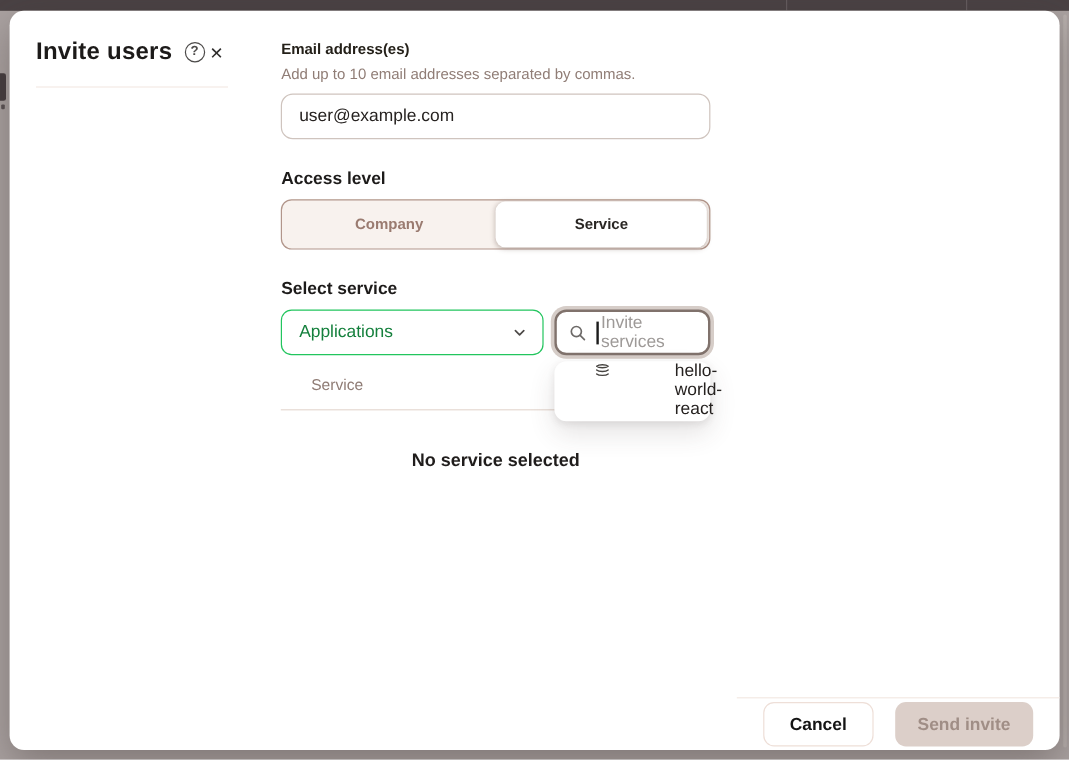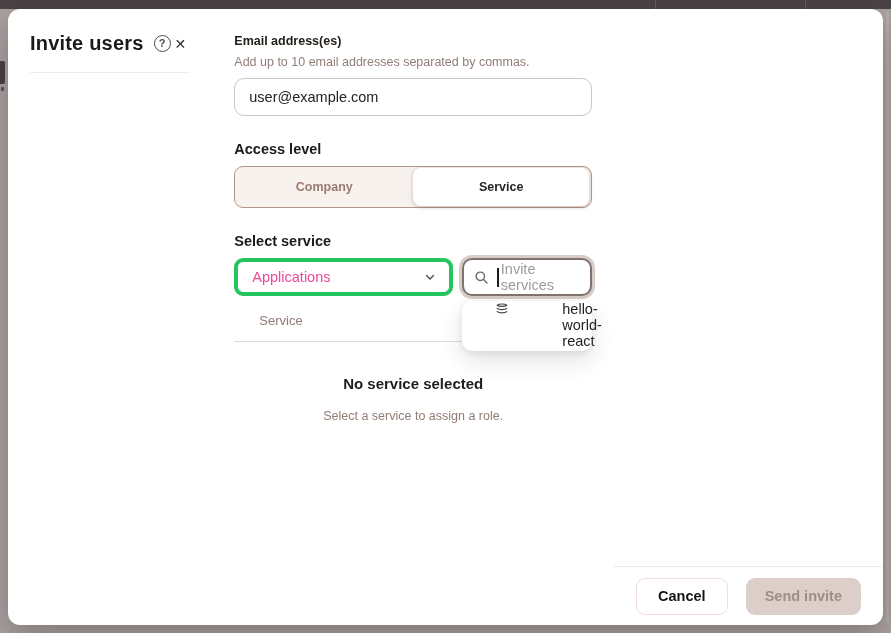--- a/index.html
+++ b/index.html
@@ -81,23 +81,23 @@
     position: absolute; left: 50%; right: 2px; top: 1px; bottom: 1px;
     background: #ffffff; border-radius: 8px;
     box-shadow: 0 1px 4px rgba(96,74,66,0.35);
     display: flex; align-items: center; justify-content: center;
     font-size: 12.5px; font-weight: 600; color: #2a2724; cursor: pointer;
   }
 
   .service-row { margin-top: 9px; display: flex; gap: 9px; position: relative; }
   .category-select {
     width: 219px; height: 38px; flex: none;
-    border: 4px solid #22c55e; border-radius: 9px; background: #fff;
+    border: 1px solid #22c55e; border-radius: 9px; background: #fff;
     display: flex; align-items: center; justify-content: space-between;
-    padding: 0 13px 0 14px; font-size: 14.5px; color: #ec4899; cursor: pointer;
+    padding: 0 13px 0 14px; font-size: 14.5px; color: #15803d; cursor: pointer;
   }
   .search-box {
     flex: 1; height: 38px; background: #fff;
     border: 2px solid #80726c; border-radius: 10px;
     box-shadow: 0 0 0 3px #d6cdc8;
     display: flex; align-items: center; padding: 0 10px; cursor: text;
   }
   .search-box .mag { flex: none; margin-right: 8px; display: flex; }
   .caret { width: 1.5px; height: 19px; background: #1c1c1c; margin-right: 2px; flex: none; }
   .search-placeholder { font-size: 14.5px; color: #9e9a98; }
@@ -113,21 +113,21 @@
 
   .service-col-header { margin-top: 17px; margin-left: 25px; font-size: 13px; color: #8f7c75; }
   .list-divider { margin-top: 13px; height: 1px; background: #e5d9d2; }
 
   .empty-state { text-align: center; }
   .empty-title { margin-top: 33px; font-size: 15px; font-weight: 700; color: #201d1c; }
   .empty-subtitle { margin-top: 17px; font-size: 12.5px; color: #8f7c75; }
 
   
   .modal-footer {
-    margin-top: auto; height: 59px; border-top: 1px solid #f3e9e3;
+    margin-top: auto; height: 44px; border-top: 1px solid #f3e9e3;
     display: flex; align-items: center; 
     gap: 18px; padding: 0 22px;
   }
   .cancel-btn {
     height: 37px; padding: 0 21px; background: #fff;
     border: 1px solid #eedfd8; border-radius: 9px;
     font-size: 14.5px; font-weight: 600; color: #141414; cursor: pointer;
     font-family: "Liberation Sans", sans-serif;
   }
   .send-btn {
@@ -204,21 +204,20 @@
         </span>
         <span class="dropdown-item-label">hello-world-react</span>
       </div>
     </div>
 
     <div class="service-col-header">Service</div>
     <div class="list-divider"></div>
 
     <div class="empty-state">
       <div class="empty-title">No service selected</div>
-      <div class="empty-subtitle">Select a service to assign a role.</div>
     </div>
 
   </div>
 
   <div class="modal-footer">
     <button class="cancel-btn">Cancel</button>
     <button class="send-btn">Send invite</button>
   </div>
 
 </div>

